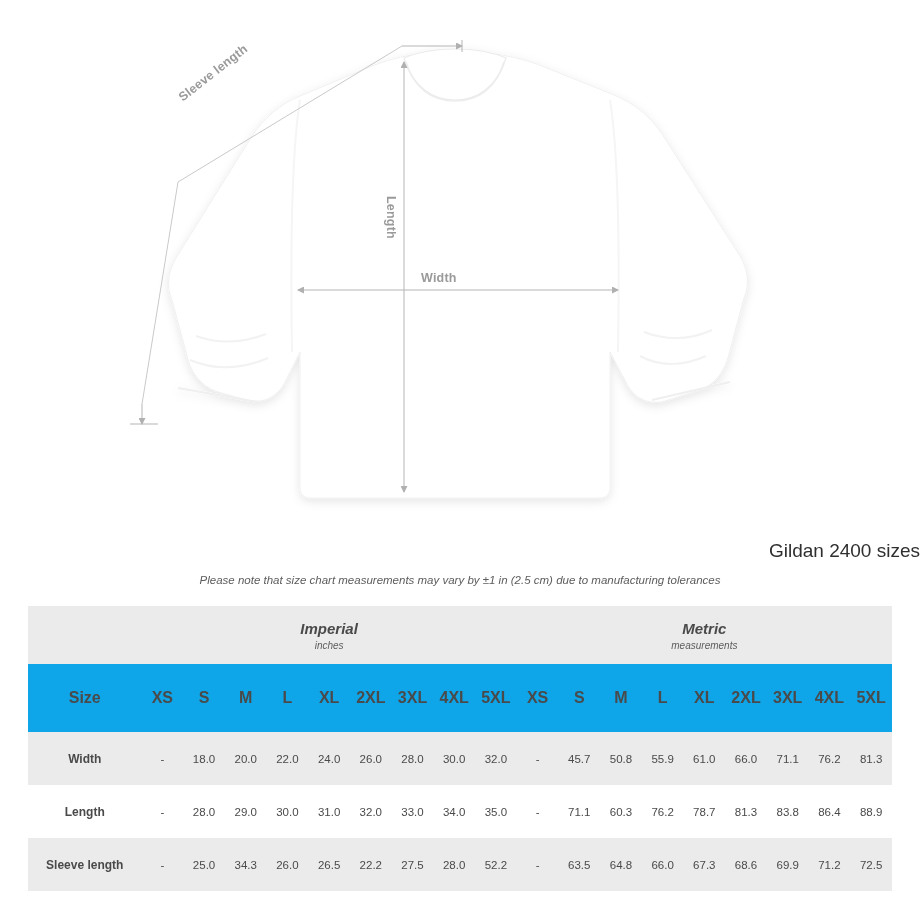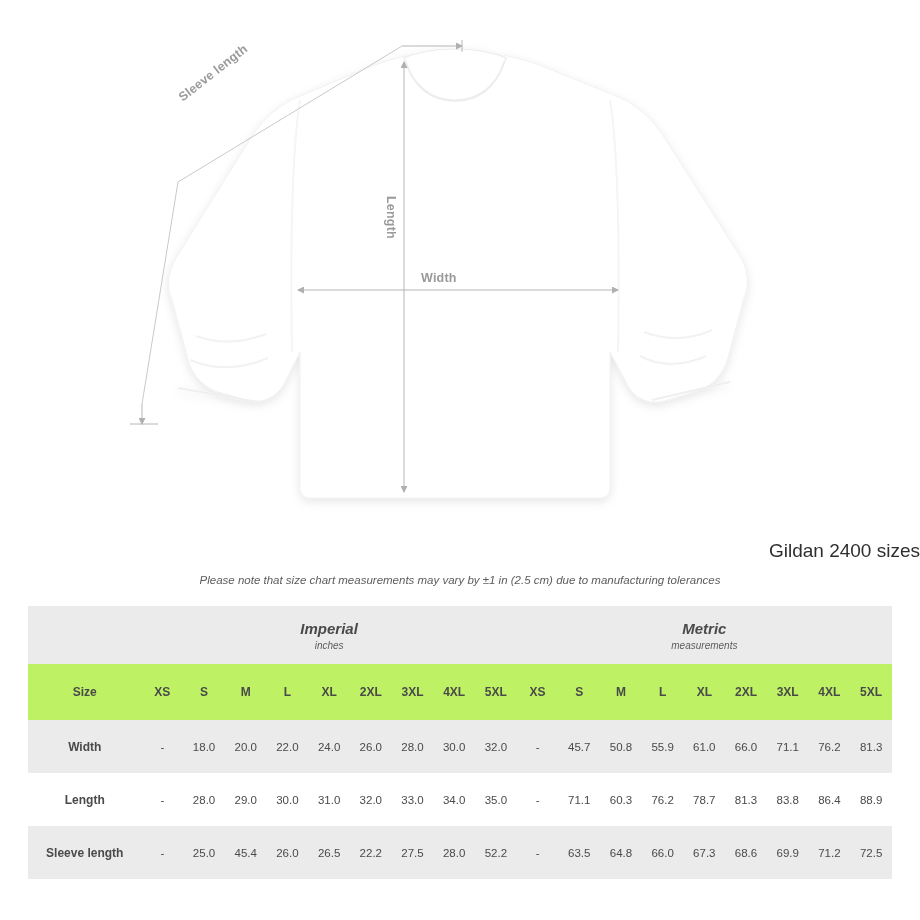--- a/index.html
+++ b/index.html
@@ -96,25 +96,25 @@
   }
   thead.sys-head th .sub {
     display: block;
     font-size: 10px;
     font-style: italic;
     font-weight: normal;
     color: #5c5c5c;
     margin-top: 3px;
   }
   thead.size-head th {
-    background: #bef264;
+    background: #0ea5e9;
     font-weight: bold;
-    font-size: 12px;
+    font-size: 16px;
     color: #4a4a4a;
-    height: 56px;
+    height: 68px;
   }
   tbody tr.row-alt td { background: #ebebeb; }
   tbody tr.row-plain td { background: #ffffff; }
   td.rowlabel, th.rowlabel {
     font-weight: bold;
     font-size: 12px;
     color: #4a4a4a;
   }
   col.c-label { width: 113px; }
   col.c-val { width: 41.5px; }
@@ -307,21 +307,21 @@
           <td>78.7</td>
           <td>81.3</td>
           <td>83.8</td>
           <td>86.4</td>
           <td>88.9</td>
         </tr>
         <tr class="row-alt">
           <td class="rowlabel">Sleeve length</td>
           <td>-</td>
           <td>25.0</td>
-          <td>45.4</td>
+          <td>34.3</td>
           <td>26.0</td>
           <td>26.5</td>
           <td>22.2</td>
           <td>27.5</td>
           <td>28.0</td>
           <td>52.2</td>
           <td>-</td>
           <td>63.5</td>
           <td>64.8</td>
           <td>66.0</td>

